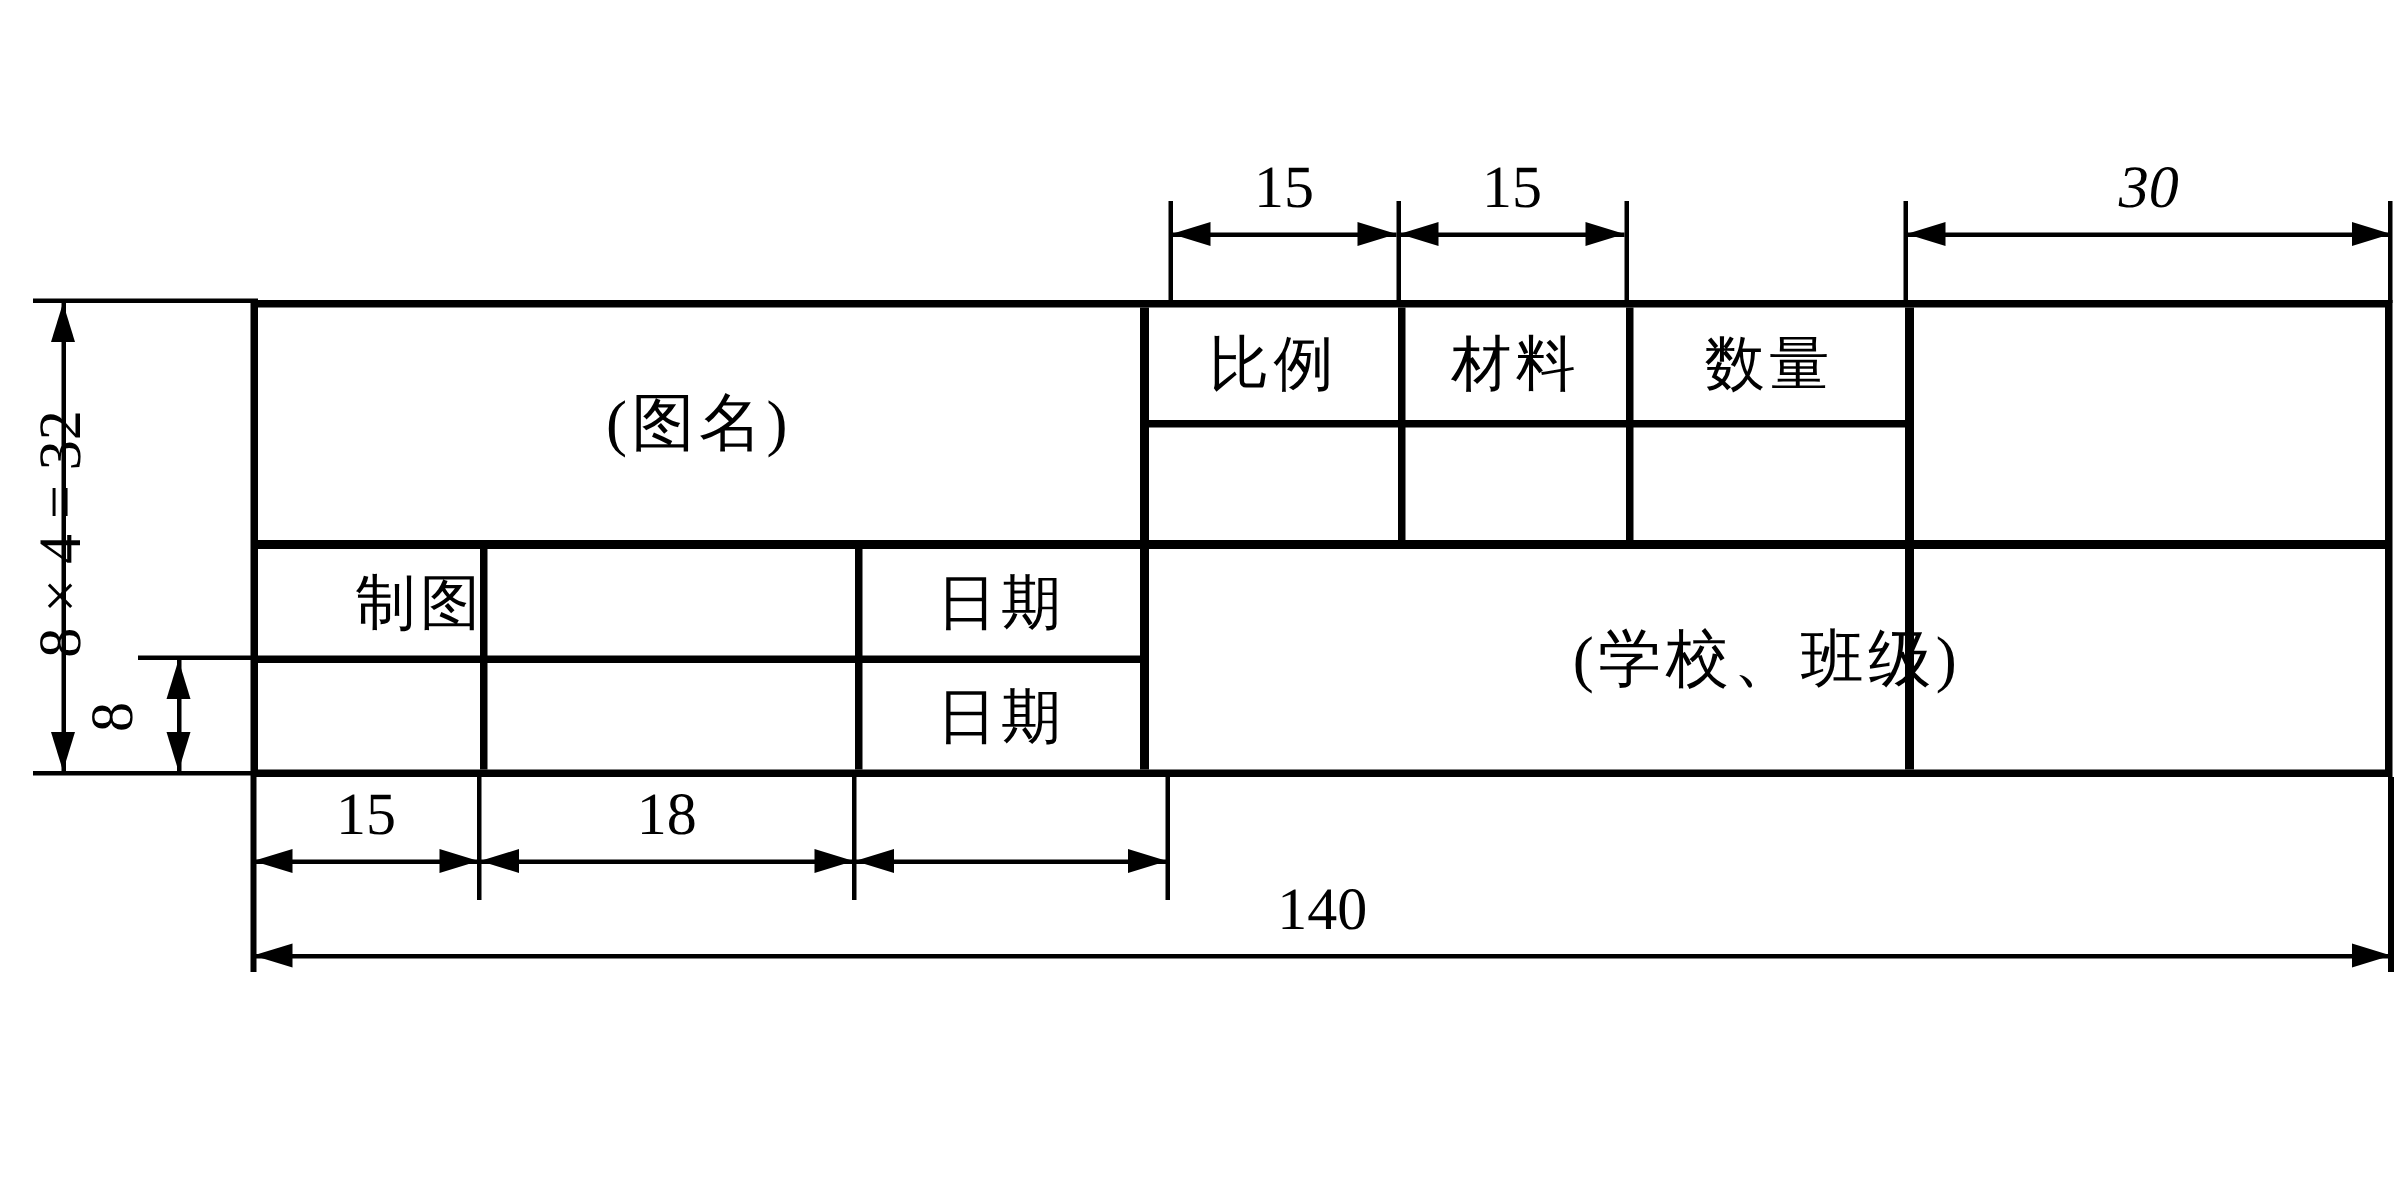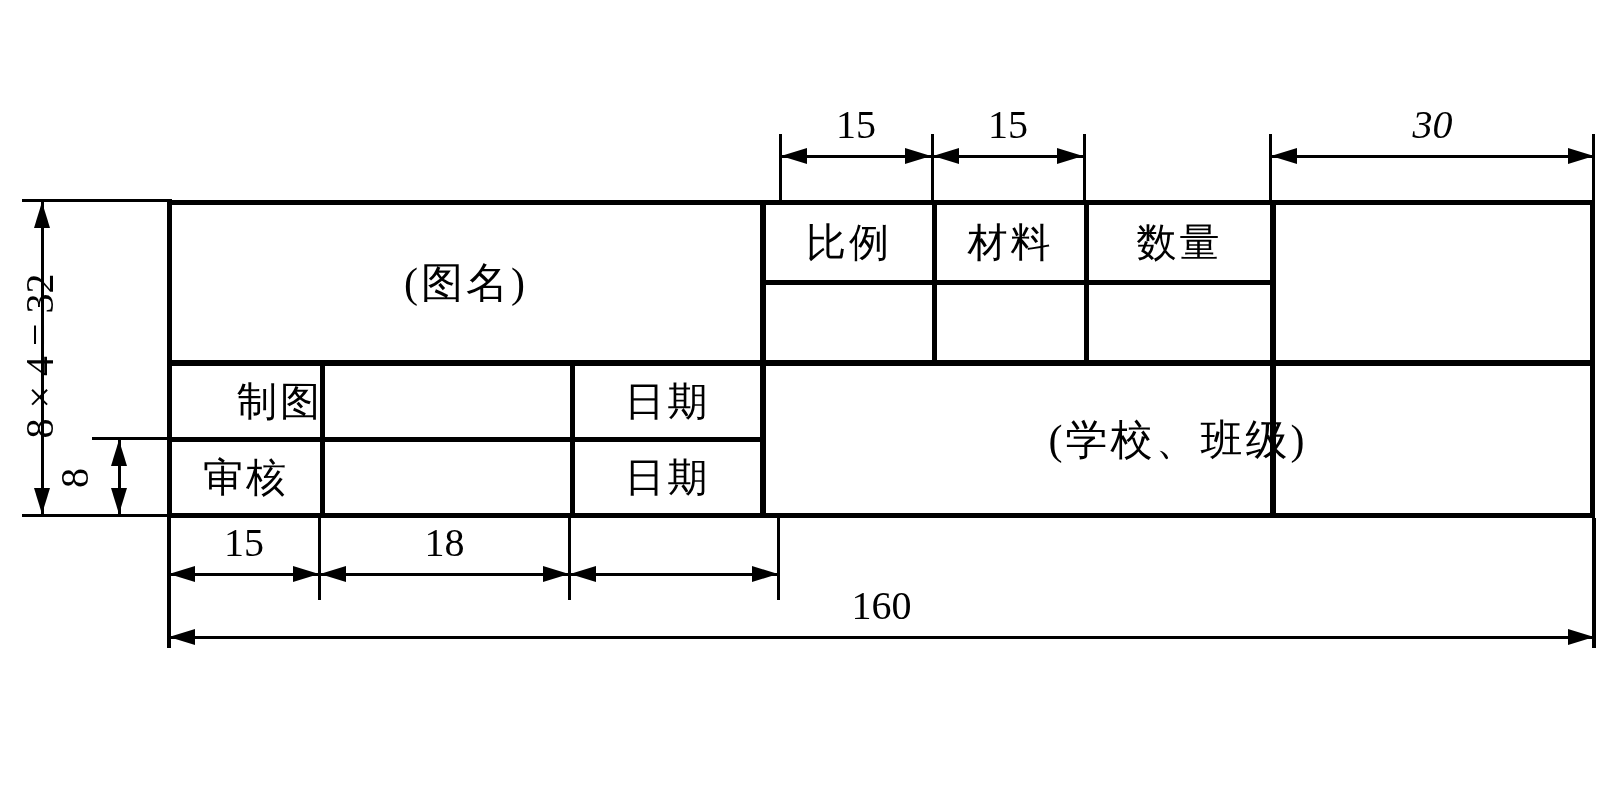--- a/index.html
+++ b/index.html
@@ -141,21 +141,20 @@
 
     <div class="cell" style="left:594px;top:80px;width:166px;height:75px;"></div>
     <div class="cell" style="left:765px;top:80px;width:147px;height:75px;"></div>
     <div class="cell" style="left:917px;top:80px;width:181px;height:75px;"></div>
 
 
     <div class="cell" style="left:12px;top:161px;width:148px;height:71px;margin-left:22px;">制图</div>
     <div class="cell" style="left:153px;top:161px;width:245px;height:71px;"></div>
     <div class="cell" style="left:403px;top:161px;width:185px;height:71px;">日期</div>
 
-    <div class="cell" style="left:0px;top:237px;width:148px;height:71px;">审核</div>
     <div class="cell" style="left:153px;top:237px;width:245px;height:71px;"></div>
     <div class="cell" style="left:403px;top:237px;width:185px;height:71px;">日期</div>
 
     <div class="cell big" style="left:594px;top:161px;width:824px;height:147px;">(学校、班级)</div>
   </div>
 
   <div class="ext" style="left:167px;top:518px;width:4px;height:130px;"></div>
   <div class="ext" style="left:318px;top:518px;height:82px;"></div>
   <div class="ext" style="left:568px;top:518px;height:82px;"></div>
   <div class="ext" style="left:777px;top:518px;height:82px;"></div>
@@ -171,15 +170,15 @@
   <div class="arrow right" style="left:543px;top:566px;"></div>
   <div class="dimtext" style="left:320px;top:523px;width:249px;">18</div>
 
   <div class="dimline" style="left:570px;top:573px;width:208px;"></div>
   <div class="arrow left" style="left:570px;top:566px;"></div>
   <div class="arrow right" style="left:752px;top:566px;"></div>
 
   <div class="dimline" style="left:169px;top:636px;width:1425px;"></div>
   <div class="arrow left" style="left:169px;top:629px;"></div>
   <div class="arrow right" style="left:1568px;top:629px;"></div>
-  <div class="dimtext" style="left:169px;top:586px;width:1425px;">160</div>
+  <div class="dimtext" style="left:169px;top:586px;width:1425px;">140</div>
 
 </div>
 
 </body></html>

